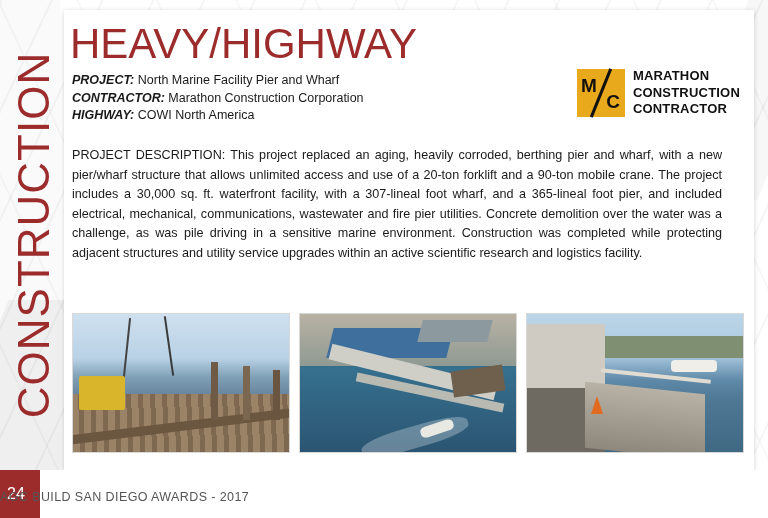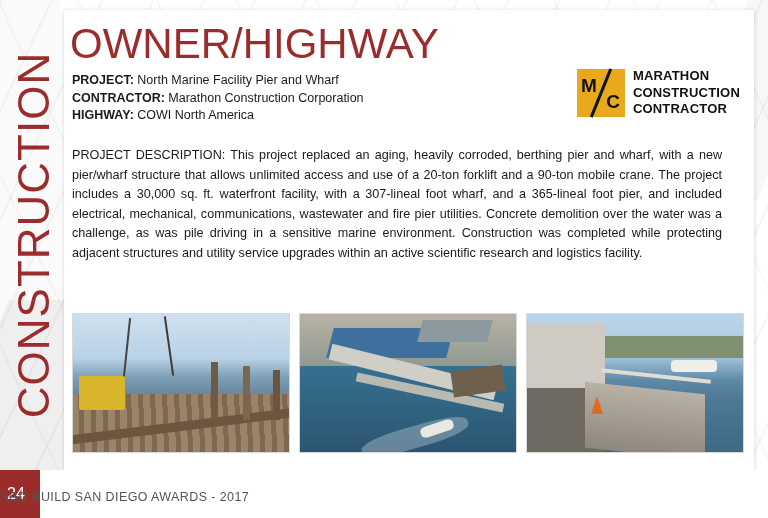--- a/index.html
+++ b/index.html
@@ -101,21 +101,21 @@
   .info {
     position: absolute;
     left: 8px;
     top: 62px;
     width: 470px;
     font-size: 12.5px;
     line-height: 17.5px;
     color: #1a1a1a;
   }
   .info .line { white-space: nowrap; }
-  .info b { font-weight: bold; }
+  .info b { font-weight: bold; font-style: italic; }
 
   .desc {
     position: absolute;
     left: 8px;
     top: 136px;
     width: 650px;
     font-size: 12.6px;
     line-height: 19.6px;
     color: #1a1a1a;
     text-align: justify;
@@ -326,21 +326,21 @@
   <div class="bg-block-1"></div>
   <div class="bg-block-2"></div>
   <div class="bg-block-3"></div>
 
   <div class="side-label">
     <span>CONSTRUCTION</span>
   </div>
 
   <div class="card">
 
-    <div class="title">OWNER/HIGHWAY</div>
+    <div class="title">HEAVY/HIGHWAY</div>
 
     <div class="logo">
       <div class="logo-mark">
         <span class="m">M</span>
         <span class="slash"></span>
         <span class="c">C</span>
       </div>
       <div class="logo-text">
         <div>MARATHON</div>
         <div>CONSTRUCTION</div>

